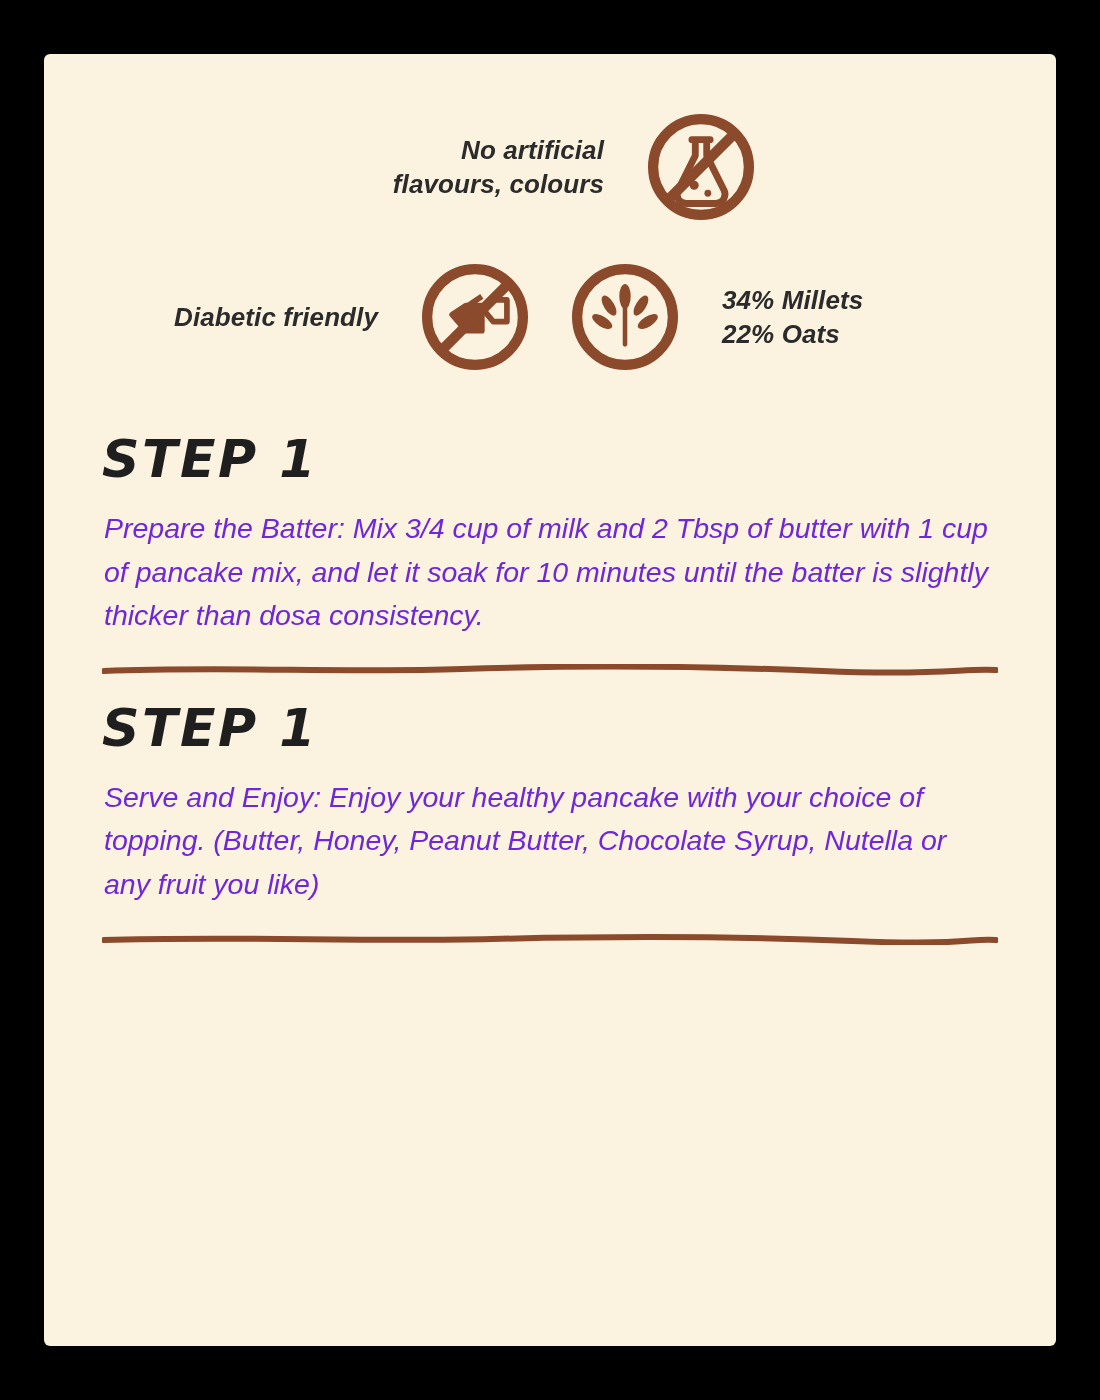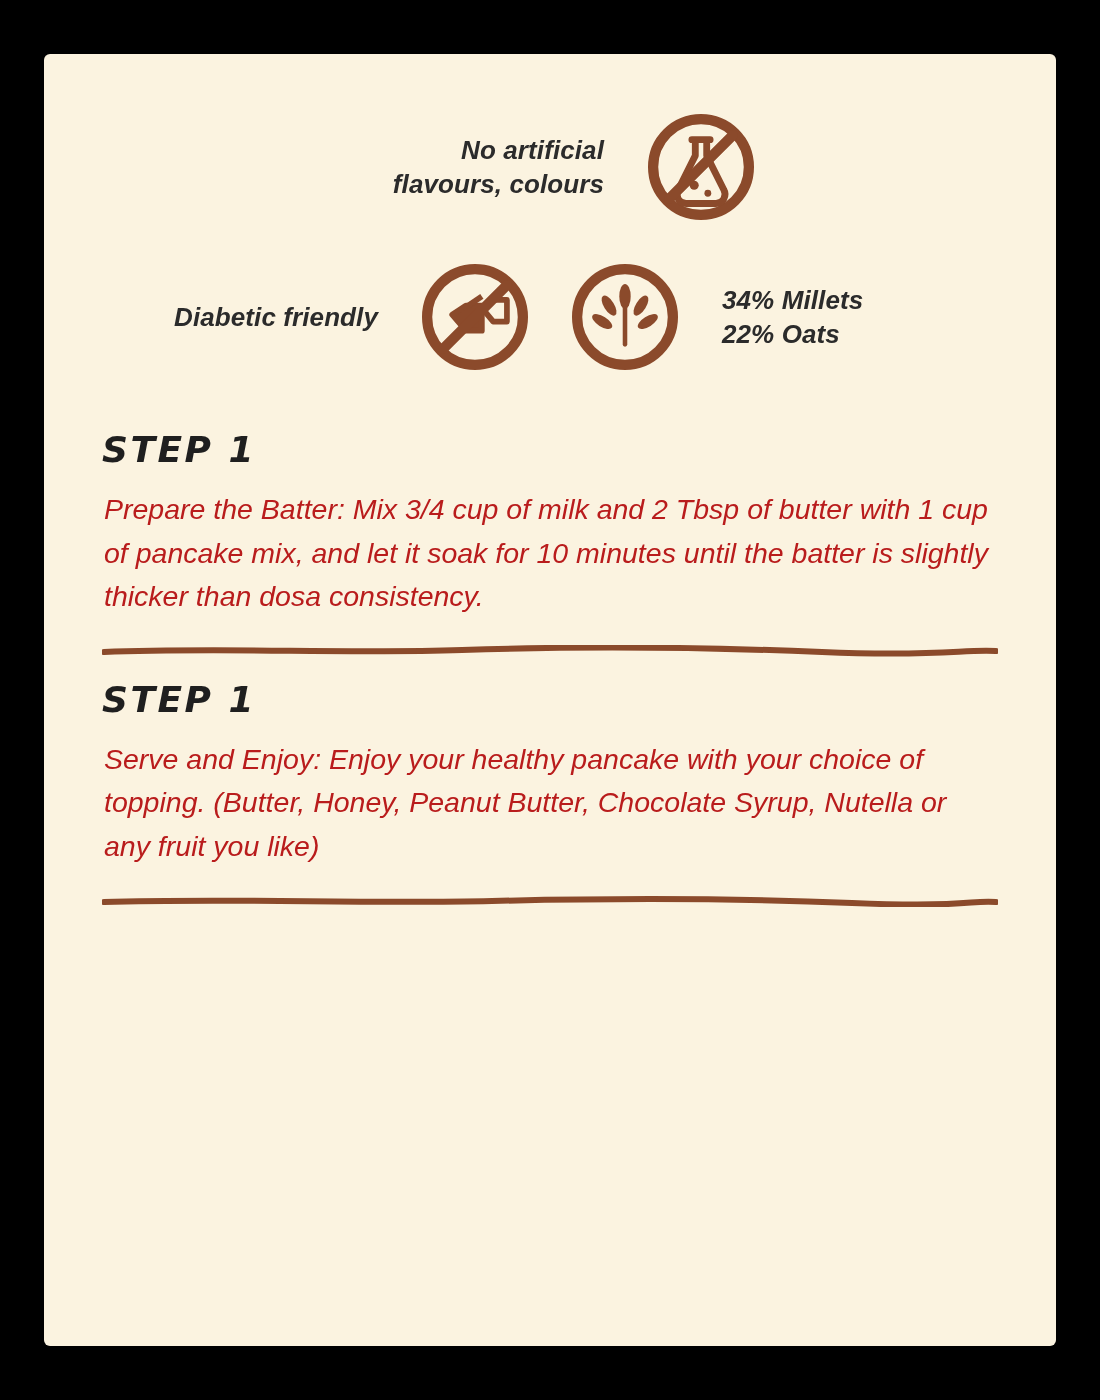--- a/index.html
+++ b/index.html
@@ -75,30 +75,30 @@
     left: 0;
     top: 375px;
     width: 1012px;
   }
   .step {
     padding: 0 58px 0 58px;
   }
   .step-title {
     font-family: "DejaVu Sans", sans-serif;
     font-weight: bold;
-    font-size: 36px;
+    font-size: 52px;
     letter-spacing: 2.5px;
     color: #1F1F1F;
     margin: 0;
     padding-top: 22px;
   }
   .step-body {
     font-size: 28.5px;
     line-height: 1.53;
-    color: #b91c1c;
+    color: #6d28d9;
     margin: 18px 0 0 2px;
     font-weight: 400;
     max-width: 900px;
   }
   .rule {
     margin: 26px 0 0 0;
     height: 12px;
     width: 100%;
     overflow: hidden;
   }

